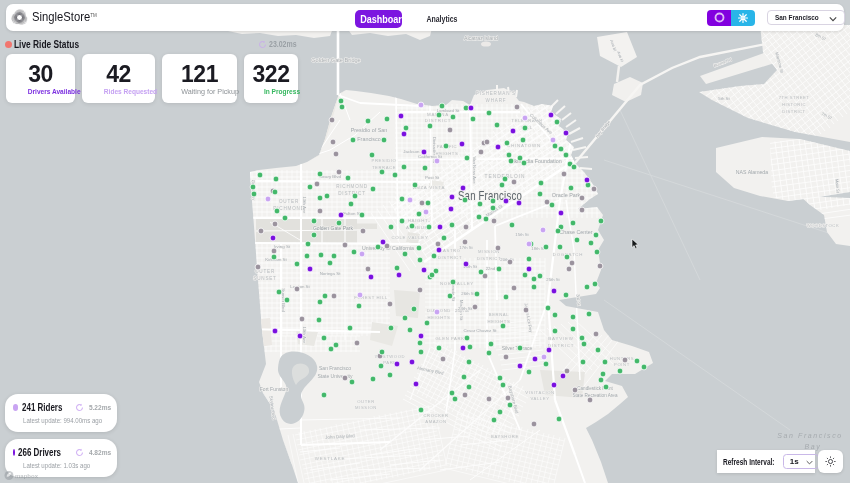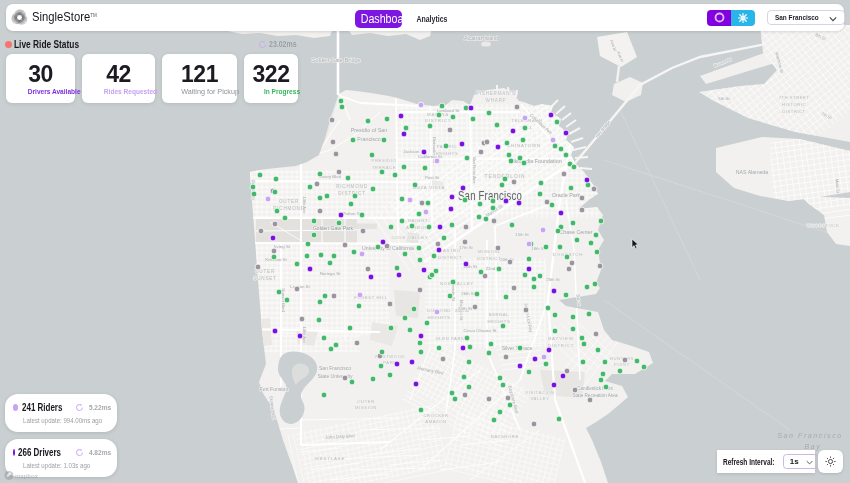--- a/index.html
+++ b/index.html
@@ -3,22 +3,22 @@
 *{margin:0;padding:0;box-sizing:border-box;}
 html,body{width:850px;height:483px;overflow:hidden;font-family:"Liberation Sans",sans-serif;background:#cacfd2;}
 #stage{position:relative;width:850px;height:483px;}
 #map{position:absolute;left:0;top:0;}
 .navbar{position:absolute;left:6px;top:4px;width:838px;height:27px;background:#fff;border-radius:7px;box-shadow:0 1px 3px rgba(0,0,0,.12);}
 .sx{display:inline-block;transform:scaleX(.8);transform-origin:0 50%;white-space:nowrap;}
 .sxc{display:inline-block;transform:scaleX(.82);transform-origin:50% 50%;white-space:nowrap;}
 .logo{position:absolute;left:4.5px;top:4.5px;display:flex;align-items:center;}
 .logotext{font-size:12.5px;color:#16161d;margin-left:4px;font-weight:400;transform:scaleX(.9);transform-origin:0 50%;white-space:nowrap;}
 .tm{font-size:5px;color:#555;vertical-align:4px;letter-spacing:0;}
-.tab1{position:absolute;left:349px;top:6px;width:47px;height:18px;background:#7c16e0;color:#fff;font-size:13px;font-weight:400;border-radius:5px;text-align:center;line-height:18px;}
-.tab2{position:absolute;left:407px;top:6px;height:18px;color:#2b2b33;font-size:8.5px;font-weight:700;line-height:18px;}
+.tab1{position:absolute;left:349px;top:6px;width:47px;height:18px;background:#7c16e0;color:#fff;font-size:11px;font-weight:700;border-radius:5px;text-align:center;line-height:18px;}
+.tab2{position:absolute;left:417px;top:6px;height:18px;color:#2b2b33;font-size:8.5px;font-weight:700;line-height:18px;}
 .toggle{position:absolute;left:701px;top:6px;width:48px;height:15.5px;border-radius:4px;overflow:hidden;display:flex;}
 .toggle .half{width:24px;height:15.5px;display:flex;align-items:center;justify-content:center;}
 .sel{position:absolute;left:761px;top:5.5px;width:78px;height:15.5px;border:1px solid #d9d4e2;border-radius:4px;font-size:8px;color:#1d1d25;font-weight:700;line-height:14px;padding-left:7px;}
 .sel .chev{position:absolute;right:7px;top:5px;}
 .lrs{position:absolute;left:5px;top:38px;display:flex;align-items:center;}
 .lrs .dot{width:7px;height:7px;border-radius:50%;background:#f2766f;}
 .lrs .t{font-size:11px;font-weight:700;color:#17171e;margin-left:2px;transform:scaleX(.76);transform-origin:0 50%;white-space:nowrap;}
 .cards{position:absolute;left:6px;top:54px;display:flex;gap:7px;}
 .scard{background:#fff;border-radius:6px;box-shadow:0 1px 4px rgba(0,0,0,.10);padding:8px 0 7px;text-align:center;}
 .scard .num{font-size:23px;font-weight:800;color:#1b1b22;line-height:24px;letter-spacing:-0.5px;}

